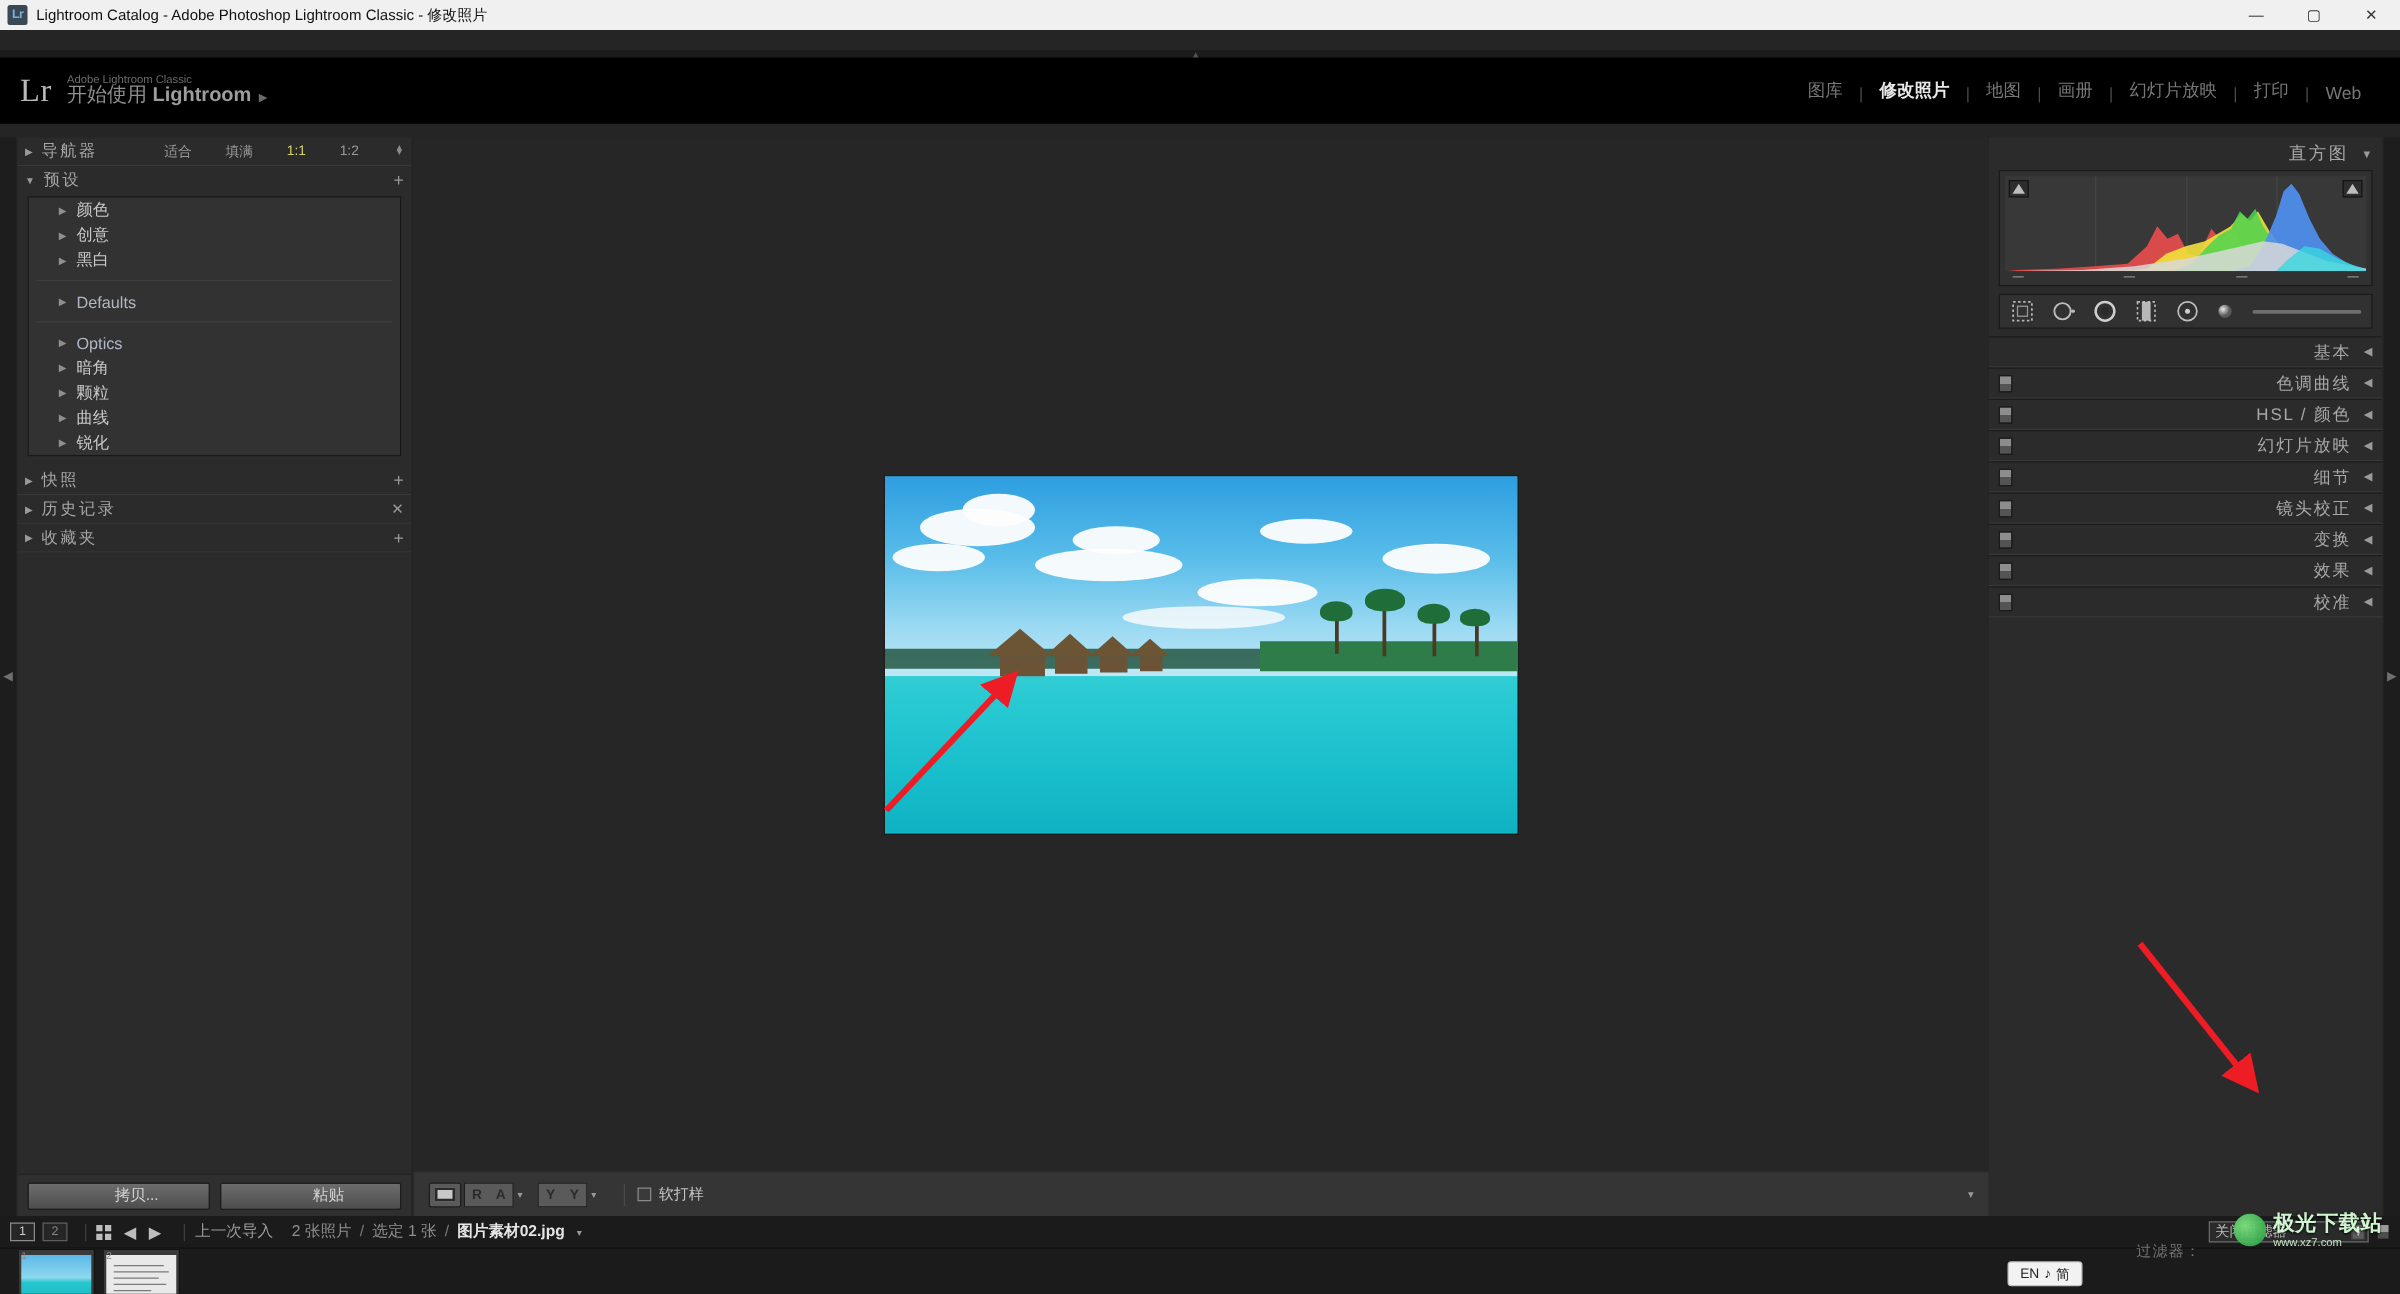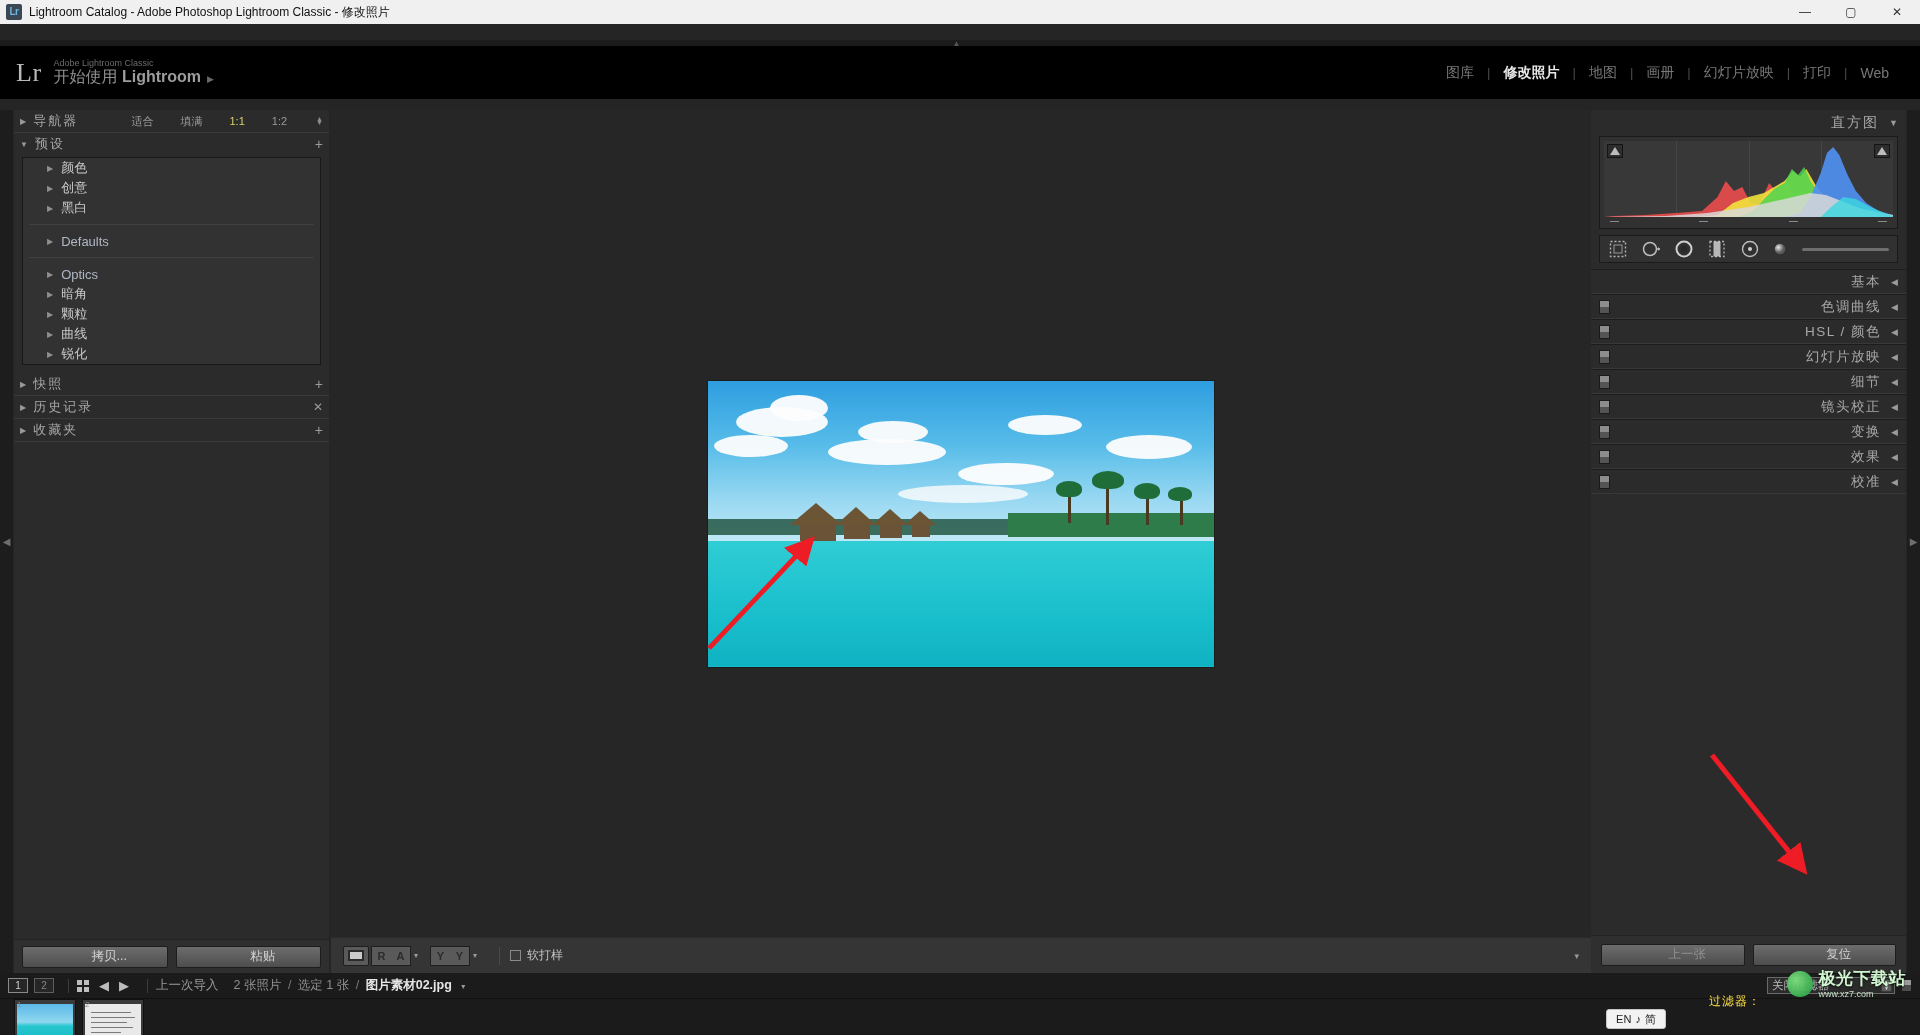--- a/index.html
+++ b/index.html
@@ -44,21 +44,21 @@
   .lr-logo {
     margin-left: 16px; color: #b9b9b9; font-size: 26px; font-weight: 300;
     letter-spacing: 0.5px; font-family: "Liberation Serif", serif;
   }
   .identity { margin-left: 12px; line-height: 1.15; }
   .identity .small { font-size: 9px; color: #6c6c6c; }
   .identity .big { font-size: 16px; color: #8e8e8e; font-weight: 300; }
   .identity .big .bold { font-weight: 600; color: #9d9d9d; }
   .identity-arrow { color: #6a6a6a; font-size: 9px; margin-left: 6px; }
 
-  .modules { margin-left: auto; margin-right: 18px; display: flex; align-items: center; }
+  .modules { margin-left: auto; margin-right: 18px; display: flex; align-items: flex-end; }
   .module {
     font-size: 14px; color: #777; padding: 0 13px; white-space: nowrap;
   }
   .module.active { color: #e8e8e8; font-weight: 600; }
   .module-sep { color: #4a4a4a; font-size: 13px; }
 
   .topcollapse {
     position: absolute; left: 0; top: 40px; width: 1920px; height: 7px;
     background: #1b1b1b; display:flex; align-items:center; justify-content:center;
   }
@@ -221,21 +221,21 @@
   .dotsep { width:1px; height:14px; background:#3d3d3d; margin: 0 8px; }
   .grid-ic { display:grid; grid-template-columns: 5px 5px; grid-template-rows: 5px 5px; gap:2px; margin-right:10px; }
   .grid-ic i { background:#bdbdbd; }
   .nav-arrow { color:#bdbdbd; font-size:13px; margin-right:10px; }
   .fs-crumb { color:#9a9a9a; font-size:12.5px; }
   .fs-crumb .sel { color:#8f8f8f; }
   .fs-crumb .file { color:#e6e6e6; font-weight:600; }
   .fs-crumb .sl { color:#7a7a7a; margin: 0 3px; }
   .fs-caret { color:#9a9a9a; font-size:8px; margin-left:6px; }
   .filter-wrap { margin-left:auto; display:flex; align-items:center; }
-  .filter-lbl { color:#fde047; font-size:12px; margin-right:6px; letter-spacing:1px;margin-top:31px;}
+  .filter-lbl { color:#737373; font-size:12px; margin-right:6px; letter-spacing:1px;margin-top:31px;}
   .filter-sel {
     width: 128px; height:17px; background:#2b2b2b; border:1px solid #6a6a6a; color:#b8b8b8;
     font-size:11.5px; display:flex; align-items:center; padding: 0 4px; position:relative;
   }
   .filter-spin { position:absolute; right:2px; top:1px; width:11px; height:13px; background:#5d5d5d;
     border:1px solid #3a3a3a; display:flex; flex-direction:column; align-items:center; justify-content:center;
     font-size:6px; color:#e0e0e0; line-height:5px;}
   .filter-sw { width:11px; height:13px; margin-left:6px; border:1px solid #1a1a1a;
     background: linear-gradient(#9a9a9a 50%, #4d4d4d 50%); }
 
@@ -601,24 +601,20 @@
       <span class="sw"></span>
       <span class="section-name">效果</span>
       <span class="section-tri">◀</span>
     </div>
     <div class="section-row">
       <span class="sw"></span>
       <span class="section-name">校准</span>
       <span class="section-tri">◀</span>
     </div>
 
-    <div class="rp-bottom">
-      <div class="big-btn dim">上一张</div>
-      <div class="big-btn">复位</div>
-    </div>
   </div>
 
   <svg style="position:absolute;left:1700px;top:745px;width:130px;height:140px;pointer-events:none" viewBox="0 0 130 140">
     <defs>
       <marker id="ah2" markerWidth="6" markerHeight="6" refX="3" refY="3" orient="auto">
         <path d="M0,0 L6,3 L0,6 z" fill="#ee1c25"></path>
       </marker>
     </defs>
     <line x1="12" y1="10" x2="98" y2="118" stroke="#ee1c25" stroke-width="5" marker-end="url(#ah2)"></line>
   </svg>

